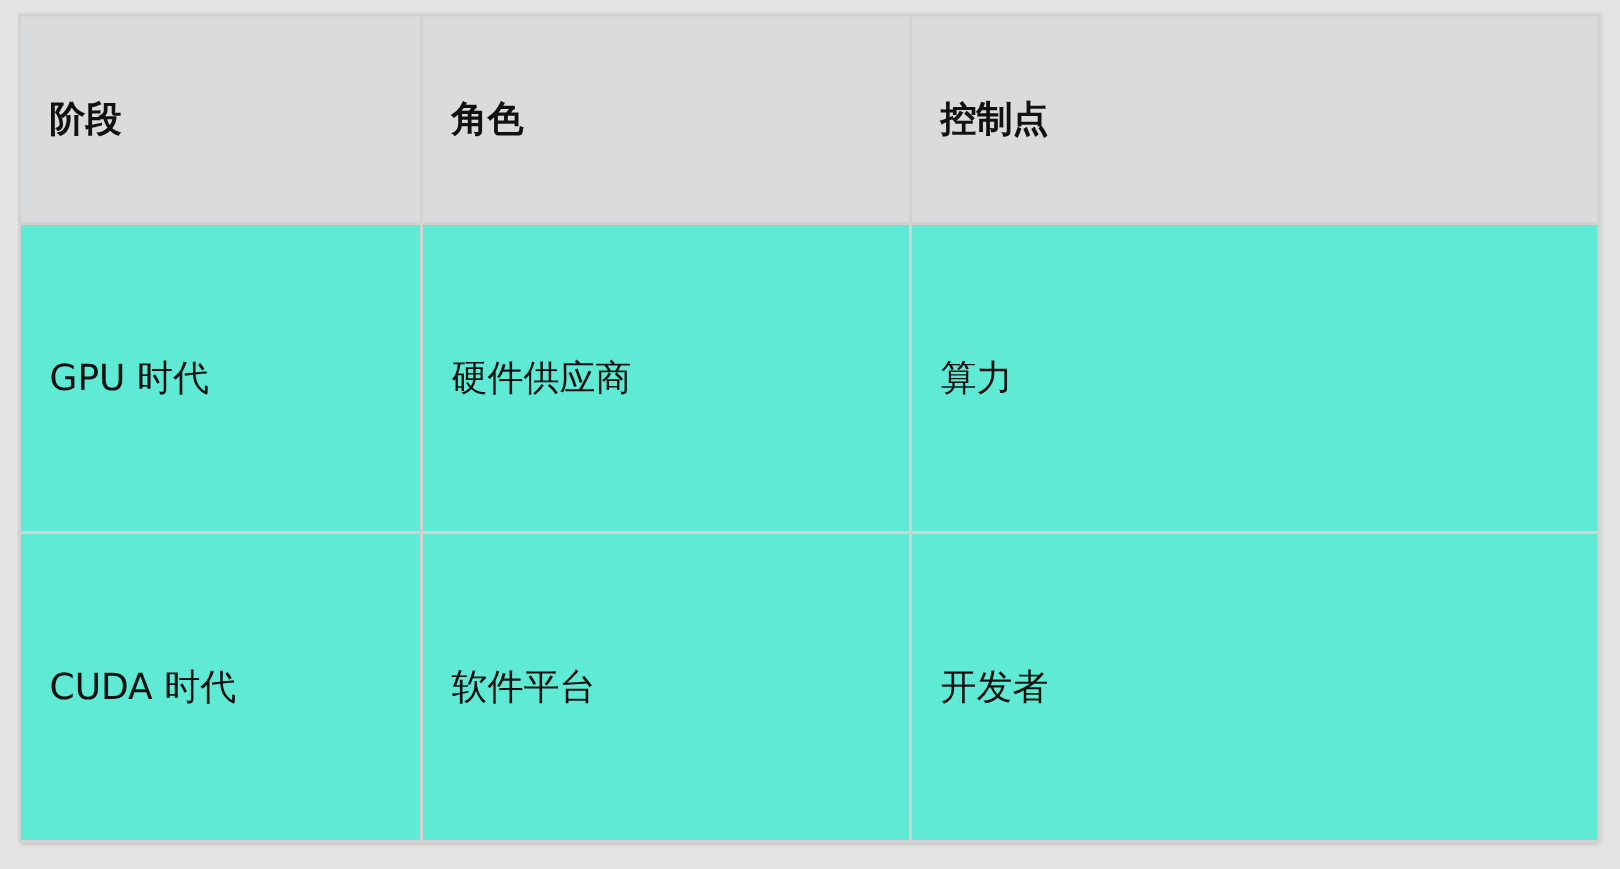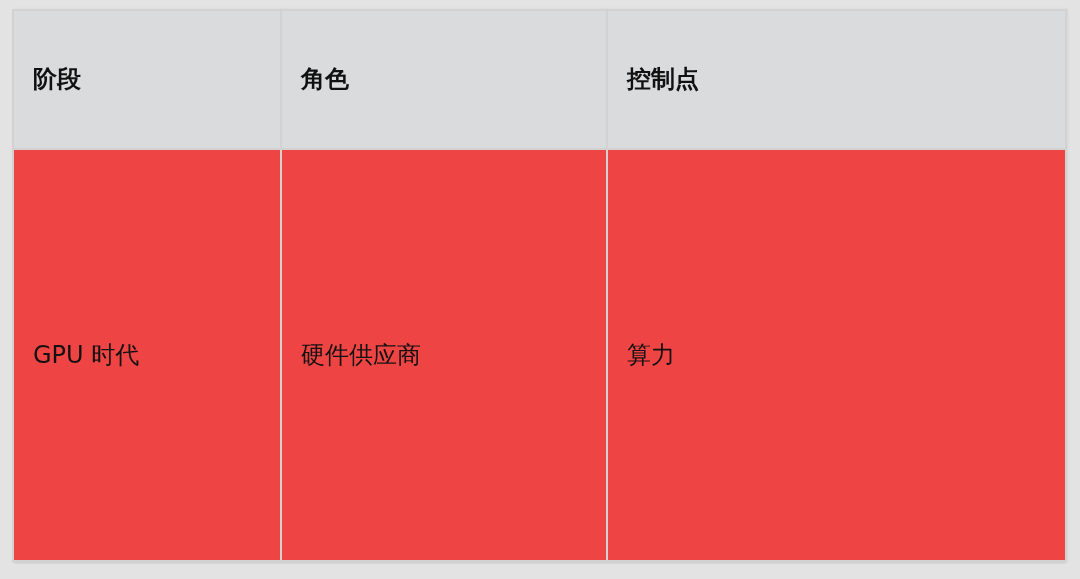--- a/index.html
+++ b/index.html
@@ -44,21 +44,21 @@
       line-height: 1.2;
       white-space: nowrap;
     }
     thead tr { height: 139px; }
     tbody tr { height: 138px; }
     th {
       background: #dadbdd;
       font-weight: bold;
     }
     td {
-      background: #ef4444;
+      background: #5eead4;
       font-weight: normal;
     }
   </style>
 </head>
 <body>
 
 <div class="page">
   <div class="table-wrap">
     <table>
       <colgroup>
@@ -72,16 +72,21 @@
           <th>角色</th>
           <th>控制点</th>
         </tr>
       </thead>
       <tbody>
         <tr>
           <td>GPU 时代</td>
           <td>硬件供应商</td>
           <td>算力</td>
         </tr>
+        <tr>
+          <td>CUDA 时代</td>
+          <td>软件平台</td>
+          <td>开发者</td>
+        </tr>
       </tbody>
     </table>
   </div>
 </div>
 
 </body></html>

